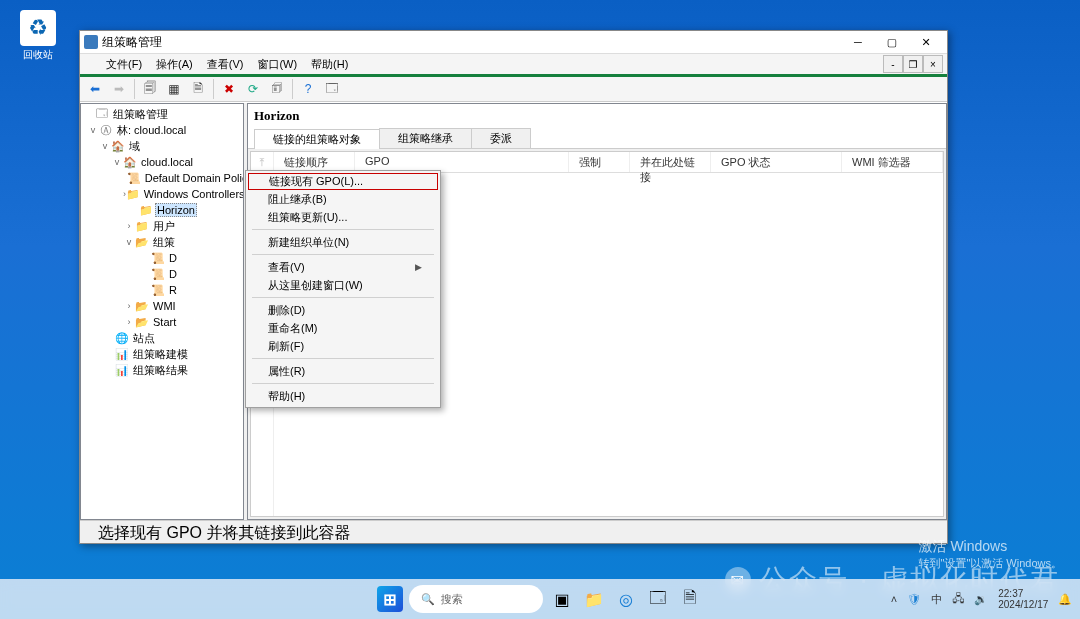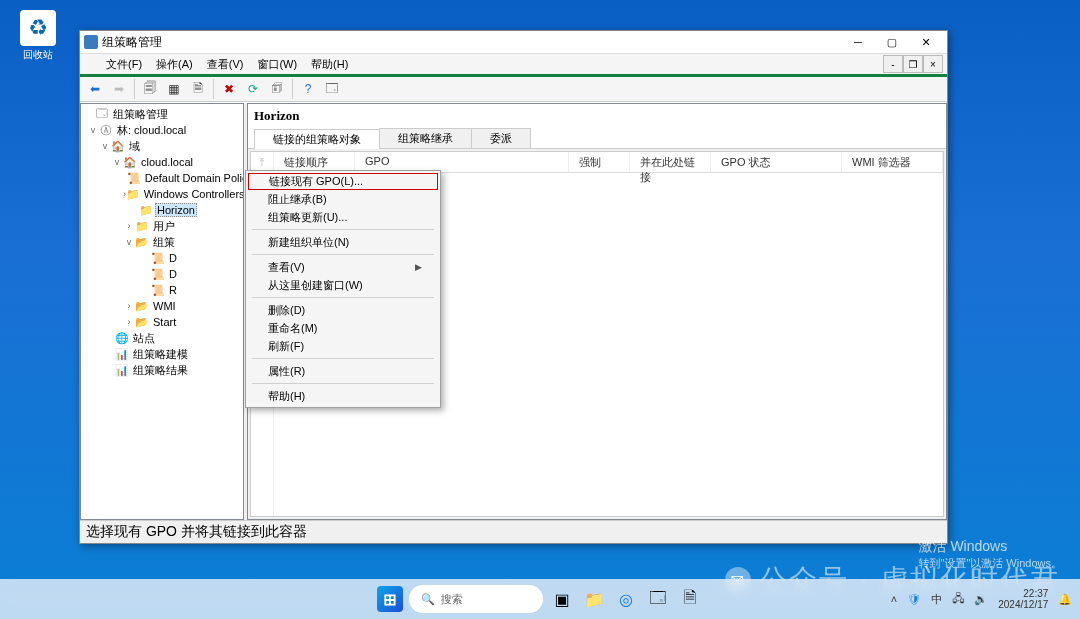--- a/index.html
+++ b/index.html
@@ -36,37 +36,37 @@
 .detail-header{padding:4px 6px 0;background:#fff;border-bottom:1px solid #ccc;}
 .detail-header .title{font-weight:bold;font-size:13px;font-family:SimSun,serif;}
 .tabs{display:flex;gap:0;font-size:11px;margin-top:4px;}
 .tabs .tab{padding:2px 18px;border:1px solid #ccc;border-bottom:none;background:#f0f0f0;margin-right:-1px;}
 .tabs .tab.active{background:#fff;position:relative;top:1px;}
 .grid-area{flex:1;background:#fff;margin:2px;border:1px solid #ccc;position:relative;display:flex;}
 .sidebtns{width:18px;display:flex;flex-direction:column;gap:2px;padding:4px 2px;border-right:1px solid #eee;color:#bbb;align-items:center;}
 .grid-cols{flex:1;}
 .col-header{height:20px;background:#fff;border-bottom:1px solid #ddd;display:flex;font-size:11px;color:#333;}
 .col-header .col{padding:3px 10px;border-right:1px solid #eee;}
-.statusbar{height:18px;border-top:1px solid #ccc;background:#f0f0f0;padding:2px 6px;font-size:14px;}
+.statusbar{height:18px;border-top:1px solid #ccc;background:#f0f0f0;padding:2px 18px;font-size:16px;}
 .ctxmenu{position:absolute;top:170px;left:245px;width:190px;background:#f5f5f5;border:1px solid #a0a0a0;box-shadow:3px 3px 6px rgba(0,0,0,.3);padding:2px;font-size:11px;z-index:10;}
 .ctxmenu .row{height:18px;display:flex;align-items:center;padding:0 16px 0 20px;white-space:nowrap;}
 .ctxmenu .row.highlight{border:1.5px solid #c80000;box-sizing:border-box;height:17px;}
 .ctxmenu .sep{height:1px;background:#d0d0d0;margin:3px 4px;}
 .ctxmenu .arrow{margin-left:auto;color:#555;font-size:9px;}
 .watermark{position:absolute;bottom:48px;right:18px;color:rgba(255,255,255,.7);font-size:11px;text-align:left;}
 .watermark .big{font-size:14px;}
 .overlay-text{position:absolute;bottom:20px;right:20px;color:rgba(255,255,255,.55);font-size:28px;letter-spacing:2px;display:flex;align-items:center;gap:8px;pointer-events:none;}
 .overlay-text .wc{width:26px;height:26px;border-radius:50%;background:rgba(255,255,255,.4);display:flex;align-items:center;justify-content:center;color:#fff;font-size:16px;}
 .taskbar{position:absolute;bottom:0;left:0;right:0;height:40px;background:rgba(230,238,248,.82);backdrop-filter:blur(6px);display:flex;align-items:center;padding:0 8px;}
 .tb-center{position:absolute;left:50%;transform:translateX(-50%);display:flex;align-items:center;gap:6px;}
 .tb-ico{width:26px;height:26px;display:flex;align-items:center;justify-content:center;border-radius:4px;font-size:16px;}
 .start{background:linear-gradient(135deg,#0ea5e9,#1d4ed8);color:#fff;font-weight:bold;}
 .search{display:flex;align-items:center;gap:6px;background:#fff;border-radius:14px;padding:2px 12px;height:24px;width:110px;color:#666;font-size:11px;}
 .tb-right{margin-left:auto;display:flex;align-items:center;gap:10px;color:#333;font-size:11px;}
-.clock{text-align:right;line-height:1.1;font-size:10px;}
+.clock{line-height:1.1;font-size:10px;}
 </style>
 </head>
 <body>
 
 <div class="desktop-icon">
   <div class="recycle-glyph">♻</div>
   <div>回收站</div>
 </div>
 
 <div class="mgmt-window">

